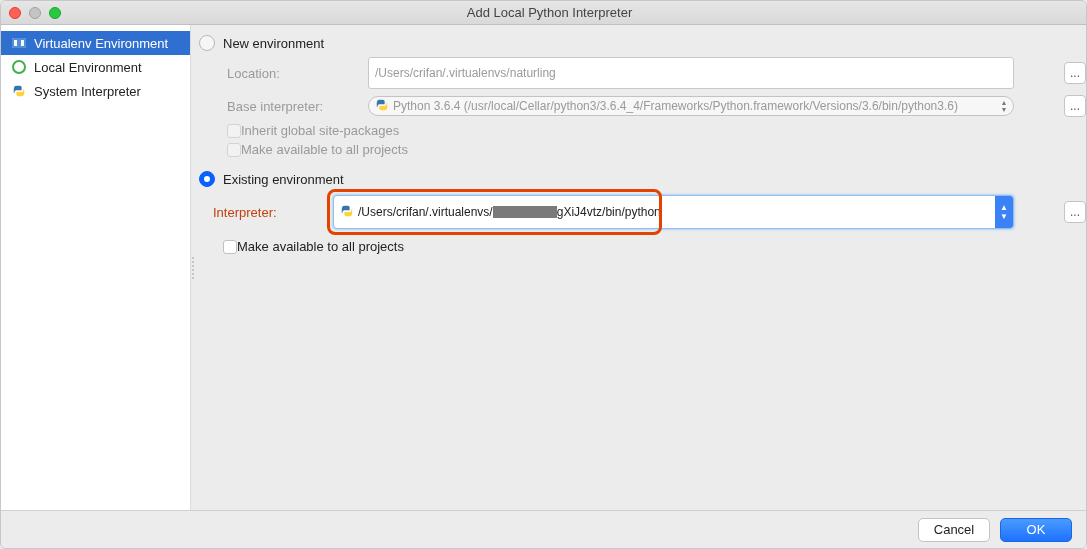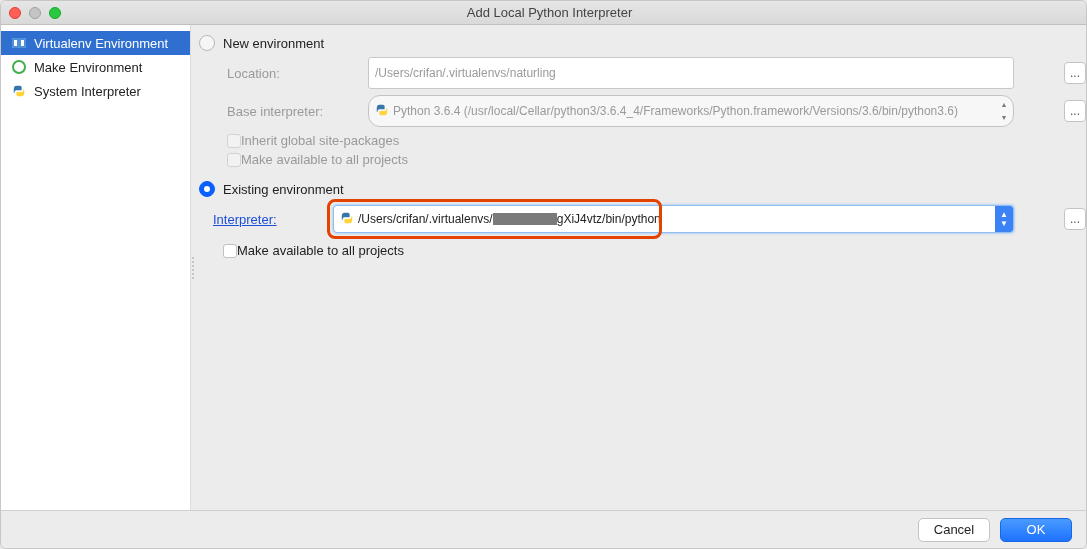--- a/index.html
+++ b/index.html
@@ -18,35 +18,35 @@
   .side-item.selected { background: #2f6fcf; color: #fff; }
   .side-icon { width: 16px; height: 16px; display: inline-flex; align-items: center; justify-content: center; }
   .content { flex: 1; padding: 10px 0 8px 8px; position: relative; }
   .radio-row { display: flex; align-items: center; gap: 8px; margin-bottom: 4px; }
   .radio { width: 16px; height: 16px; border-radius: 50%; border: 1px solid #9a9a9a; background: #fff; display: inline-flex; align-items: center; justify-content: center; }
   .radio.unchecked-disabled { border-color: #b8b8b8; background: #f6f6f6; }
   .radio.checked { border-color: #0a60ff; background: #0a60ff; }
   .radio.checked .inner { width: 6px; height: 6px; border-radius: 50%; background: #fff; }
   .field-row { display: flex; align-items: center; margin: 6px 0; gap: 44px; }
   .label { width: 125px; padding-left: 28px; color: #9a9a9a; }
-  .label.enabled { color: #1d4ed8; text-decoration: underline; }
+  .label.enabled { color: #c2410c; }
   .input { flex: 1; height: 32px; background: #fff; border: 1px solid #c8c8c8; border-radius: 3px; padding: 0 6px; font-size: 12px; color: #9a9a9a; display: flex; align-items: center; overflow: hidden; white-space: nowrap; }
   .browse { width: 22px; height: 22px; margin-left: 6px; background: #fff; border: 1px solid #c4c4c4; border-radius: 4px; font-size: 12px; color: #555; display: inline-flex; align-items: center; justify-content: center; }
-  .dropdown { position: relative; flex: 1; height: 32px; background: #f7f7f7; border: 1px solid #c3c3c3; border-radius: 12px; display: flex; align-items: center; padding: 0 20px 0 6px; font-size: 12px; color: #9a9a9a; overflow: hidden; white-space: nowrap; }
+  .dropdown { position: relative; flex: 1; height: 20px; background: #f7f7f7; border: 1px solid #c3c3c3; border-radius: 12px; display: flex; align-items: center; padding: 0 20px 0 6px; font-size: 12px; color: #9a9a9a; overflow: hidden; white-space: nowrap; }
   .dropdown .spinner { position: absolute; right: 2px; top: 2px; bottom: 2px; width: 14px; display: flex; flex-direction: column; }
   .spin-btn { flex:1; display:flex; align-items:center; justify-content:center; font-size:7px; color:#7a7a7a; }
   .check-row { display: flex; align-items: center; margin: 4px 0; padding-left: 28px; }
   .checkbox { width: 14px; height: 14px; border: 1px solid #c0c0c0; border-radius: 3px; background: #fff; }
   .checkbox.disabled { background:#f2f2f2; border-color:#d3d3d3; }
   .check-label { color: #9a9a9a; }
   .check-label.enabled { color: #222; }
   .section-spacer { height: 10px; }
   .interpreter-wrap { position: relative; flex:1; display:flex; }
   .highlight-box { position:absolute; border: 3px solid #e34200; border-radius: 8px; pointer-events: none; left: -6px; right: 352px; top: -6px; bottom: -6px; }
-  .combo { flex:1; height: 28px; background: #fff; border: 1px solid #8dbff5; border-radius: 4px; display:flex; align-items:center; padding: 0 0 0 6px; font-size:12px; color:#222; box-shadow: 0 0 3px rgba(64,148,240,0.6); position: relative; }
+  .combo { flex:1; height: 34px; background: #fff; border: 1px solid #8dbff5; border-radius: 4px; display:flex; align-items:center; padding: 0 0 0 6px; font-size:12px; color:#222; box-shadow: 0 0 3px rgba(64,148,240,0.6); position: relative; }
   .combo .redacted { display:inline-block; width: 64px; height: 12px; background:#7a7a7a; margin: 0 0; }
   .combo .arrows { width: 18px; align-self: stretch; background: #3b82f6; border-radius: 0 3px 3px 0; display:flex; flex-direction:column; align-items:center; justify-content:center; color:#fff; font-size:8px; margin-left:auto; }
   .footer { height: 38px; border-top: 1px solid #cfcfcf; display:flex; align-items:center; justify-content:flex-end; padding: 0 14px; gap: 10px; background:#ececec; }
   .btn { height: 24px; min-width: 72px; border-radius: 5px; border: 1px solid #c4c4c4; background: #fff; font-size: 13px; display:flex; align-items:center; justify-content:center; }
   .btn.primary { background: linear-gradient(#4a9bff,#1e72ff); color:#fff; border-color:#1767e6; }
   .drag-handle { position:absolute; left:190px; top: 248px; width:6px; height:40px; display:flex; flex-direction:column; gap:2px; align-items:center; justify-content:center; opacity:0.25;}
   .drag-handle span { width:2px; height:2px; background:#555; }
   .py-icon svg { width:14px; height:14px; }
 </style>
 </head>
@@ -75,21 +75,21 @@
             </svg>
         </span>
         <span>Virtualenv Environment</span>
       </div>
       <div class="side-item">
         <span class="side-icon">
           <svg viewBox="0 0 16 16">
               <circle cx="8" cy="8" r="6" stroke="#3eb049" stroke-width="2" fill="none"></circle>
             </svg>
         </span>
-        <span>Make Environment</span>
+        <span>Local Environment</span>
       </div>
       <div class="side-item">
         <span class="side-icon py-icon">
           <svg viewBox="0 0 16 16">
               <path d="M5 2h4c1 0 2 1 2 2v3H5c-1 0-2 1-2 2v1H2V6c0-2 1-4 3-4z" fill="#3776ab"></path>
               <path d="M11 14H7c-1 0-2-1-2-2V9h6c1 0 2-1 2-2V6h1v4c0 2-1 4-3 4z" fill="#ffd43b"></path>
             </svg>
         </span>
         <span>System Interpreter</span>
       </div>

